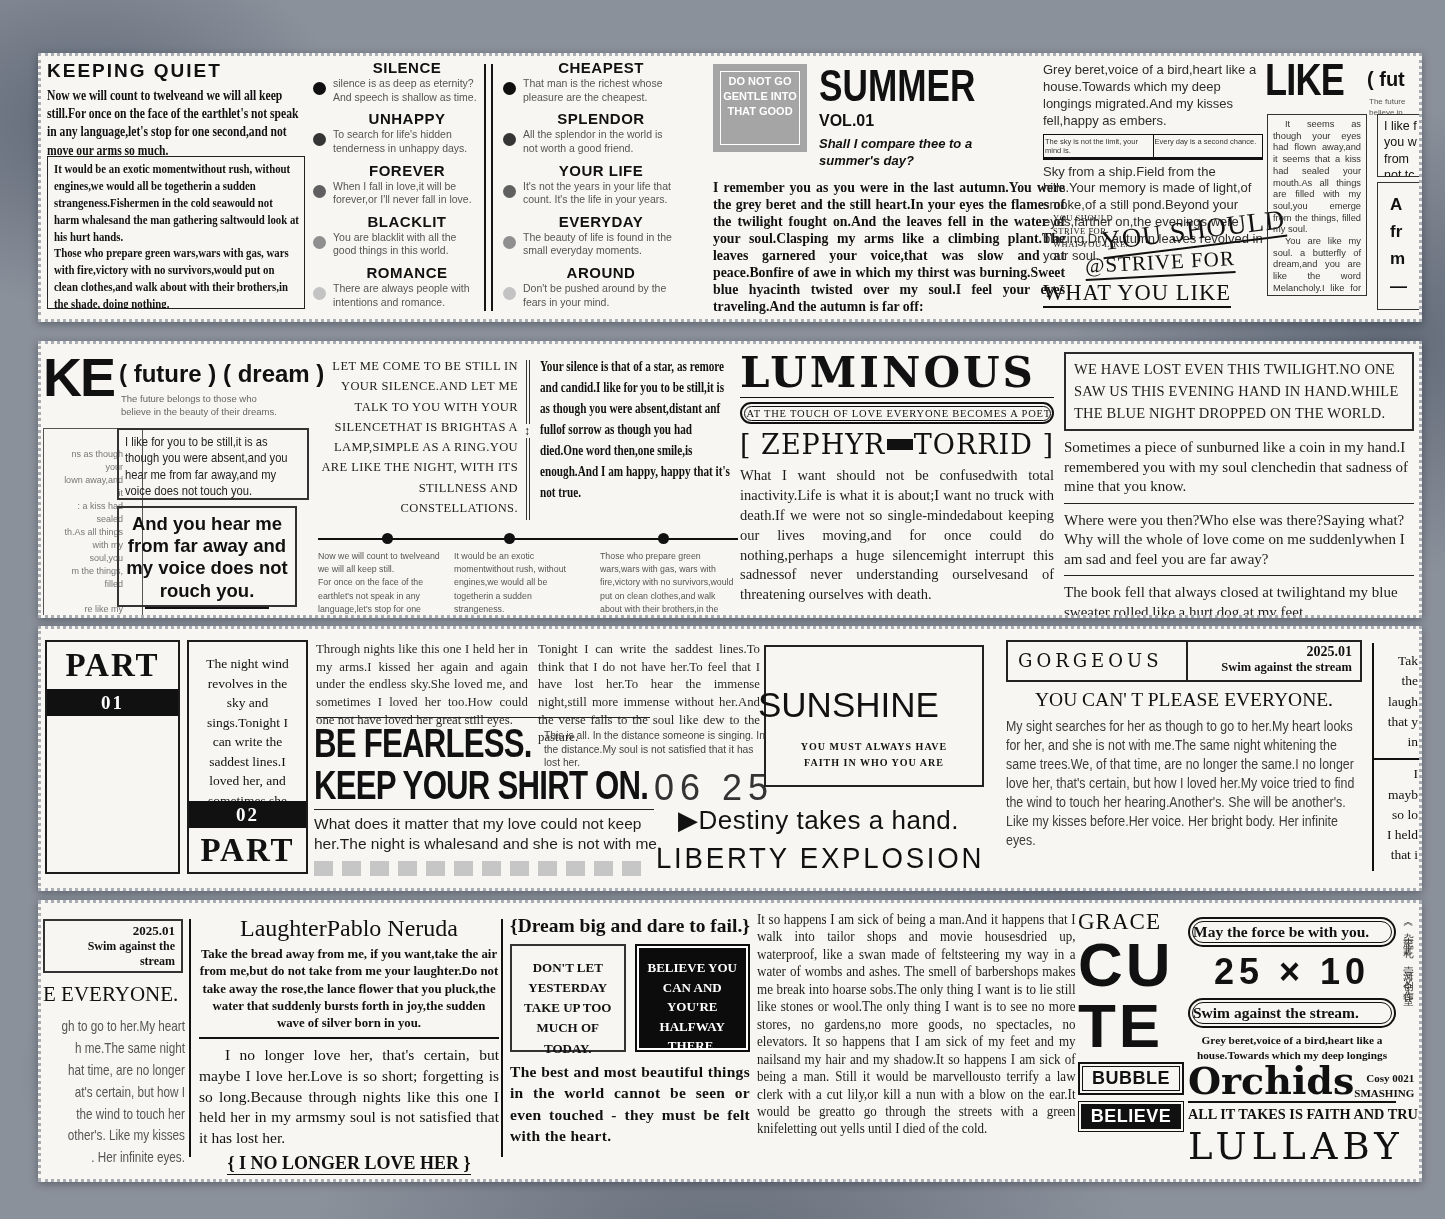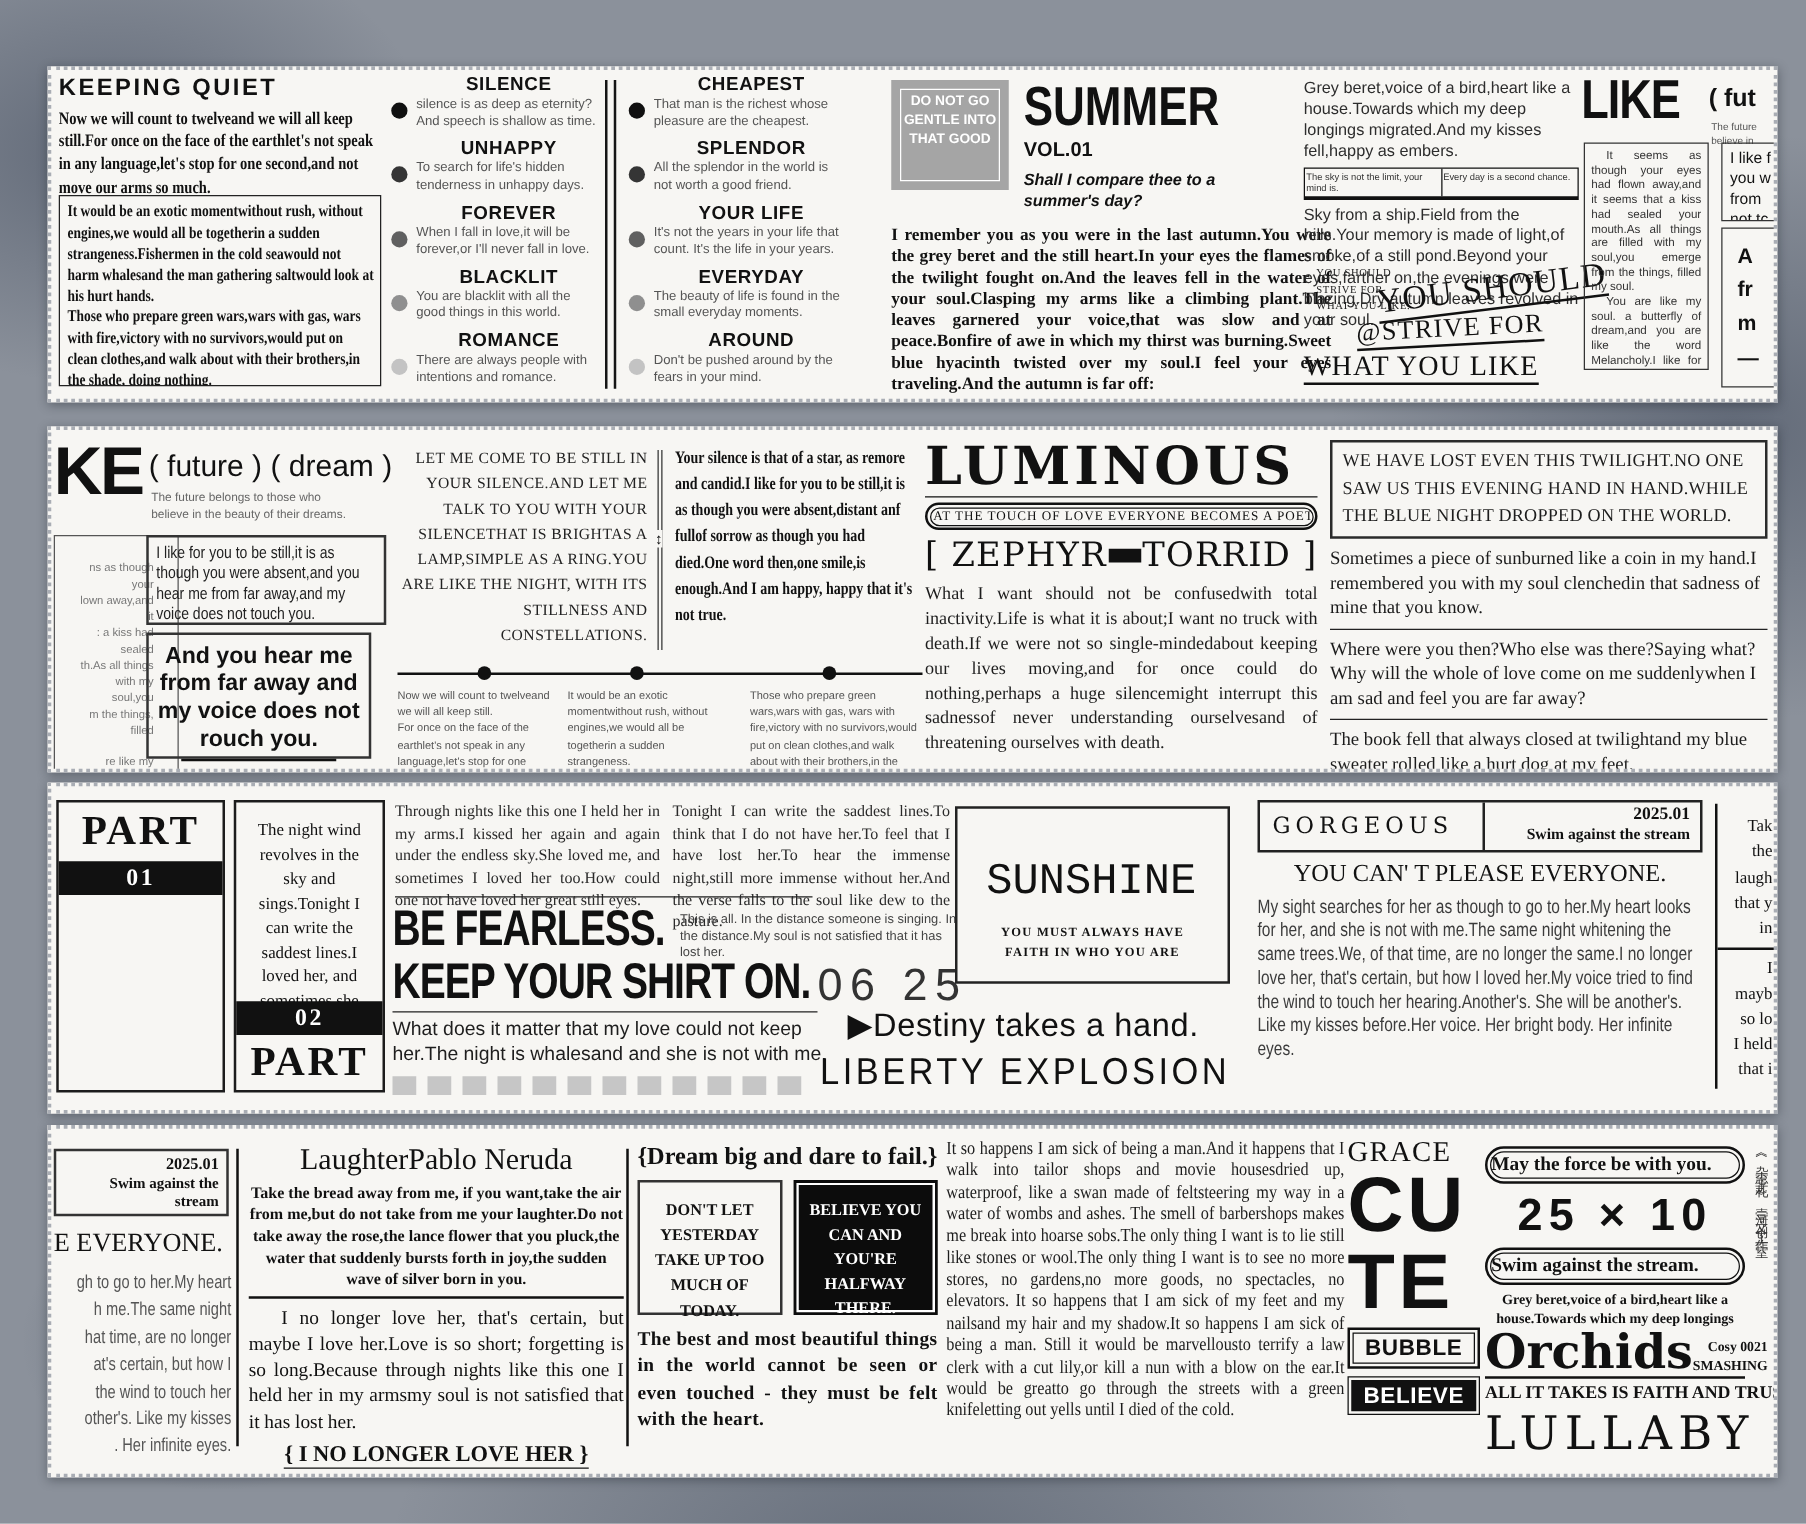--- a/index.html
+++ b/index.html
@@ -48,21 +48,21 @@
   .strive-d3{display:inline-block;font-family:"Liberation Serif",serif;font-size:22.5px;letter-spacing:1px;border-bottom:2px solid #111;margin-top:3px;white-space:nowrap}
   .like-title{font-size:44px;font-weight:bold;letter-spacing:-1px;transform:scaleX(.82);transform-origin:0 0;line-height:1}
   .like-paren{font-size:20px;font-weight:bold}
   .like-sub{font-size:8px;color:#555;line-height:1.4}
   .like-box{border:1.5px solid #333;width:88px;height:172px;padding:4px 5px;font-size:9.3px;line-height:1.26;color:#333;overflow:hidden}
   .like-box p{text-indent:12px}
   .cutbox{border:1.5px solid #333;padding:3px 6px;font-size:12.5px;line-height:1.3}
   .cutbox2{border:1.5px solid #333;padding:8px 0 0 12px;font-weight:bold;font-size:17px;line-height:1.6}
   
   .ke-big{font-size:54px;font-weight:bold;letter-spacing:-2px;line-height:1}
-  .ke-paren{font-size:24px;font-weight:normal;white-space:nowrap}
+  .ke-paren{font-size:24px;font-weight:bold;white-space:nowrap}
   .ke-sub{font-size:9.5px;color:#666;line-height:1.4}
   .ke-cut{border:1.5px solid #555;width:60px;height:170px;padding:19px;font-size:9px;color:#777;line-height:1.44;text-align:right;overflow:hidden}
   .ke-box1{border:2px solid #333;width:176px;height:60px;padding:4px 6px;overflow:hidden}
   .ke-box1-in{width:212px;font-size:13.5px;line-height:1.22;color:#222}
   .ke-box2{border:2px solid #333;width:176px;height:92px;padding-top:5px;text-align:center}
   .ke-box2-txt{font-weight:bold;font-size:18.5px;line-height:1.2}
   .ke-rule{width:70%;border-top:2px solid #111;margin:5px auto 4px}
   .mdot{display:inline-block;width:9px;height:9px;border-radius:50%;margin:0 3px}
   .m1{background:#9c9c9c}.m2{background:#c4c4c4}.m3{background:#4a4a4a}.m4{background:#8a8a8a}.m5{background:#d0d0d0}
   .poem-left{font-family:"Liberation Serif",serif;font-size:12.5px;letter-spacing:.4px;line-height:1.62;text-align:right;color:#222}
@@ -86,21 +86,21 @@
   .part-word{font-family:"Liberation Serif",serif;font-weight:bold;font-size:33px;letter-spacing:2px;text-align:center;line-height:1.15}
   .part-bar{background:#111;color:#fff;text-align:center;font-family:"Liberation Serif",serif;font-weight:bold;font-size:19px;letter-spacing:2px;height:27px;line-height:27px}
   .part-body{font-family:"Liberation Serif",serif;font-size:13.5px;line-height:1.45;text-align:center;padding:0 8px}
   .fr-col{font-family:"Liberation Serif",serif;font-size:12.8px;line-height:1.38;color:#2a2a2a;text-align:justify}
   .fr-h{font-weight:bold;font-size:40px;letter-spacing:-1px;white-space:nowrap;transform:scaleX(.78);transform-origin:0 50%;line-height:1}
   .fr-note{font-size:10.3px;color:#444;line-height:1.32}
   .fr-num{font-size:36px;color:#333;letter-spacing:6px;white-space:nowrap}
   .fr-sub{font-size:15.5px;color:#1e1e1e;line-height:1.3;width:348px}
   .sqr{display:inline-block;width:19px;height:15px;background:#c6c6c6;margin-right:9px}
   .sun-frame{border:2px solid #222}
-  .sun-title{font-family:Liberation Mono, monospace;font-size:35px;white-space:nowrap;text-align:center}
+  .sun-title{font-family:Liberation Sans, sans-serif;font-size:35px;white-space:nowrap;text-align:left}
   .sun-cap{font-family:"Liberation Serif",serif;font-weight:bold;font-size:10px;letter-spacing:1px;text-align:center;line-height:1.6}
   .destiny{font-size:26px;letter-spacing:.5px;white-space:nowrap}
   .liberty{font-size:30px;letter-spacing:3px;white-space:nowrap;transform:scaleX(.92);transform-origin:0 50%}
   .gor-head{display:flex;border:2px solid #222;height:38px}
   .gor-name{flex:1.5;font-family:"DejaVu Serif",serif;font-size:18px;letter-spacing:4px;padding:8px 0 0 10px}
   .gor-right{flex:1.4;border-left:2px solid #222;text-align:right;padding:2px 8px;font-family:"Liberation Serif",serif;font-weight:bold}
   .gor-date{font-size:14px}.gor-slogan{font-size:12.5px}
   .gor-headline{font-family:"Liberation Serif",serif;font-size:19.5px;text-align:center;margin-top:7px;white-space:nowrap}
   .gor-body{margin-top:5px;font-size:15.5px;color:#3c3c3c;line-height:1.23;width:438px}
   .cutr-t{font-family:"Liberation Serif",serif;font-size:13.5px;line-height:1.5;text-align:right}

